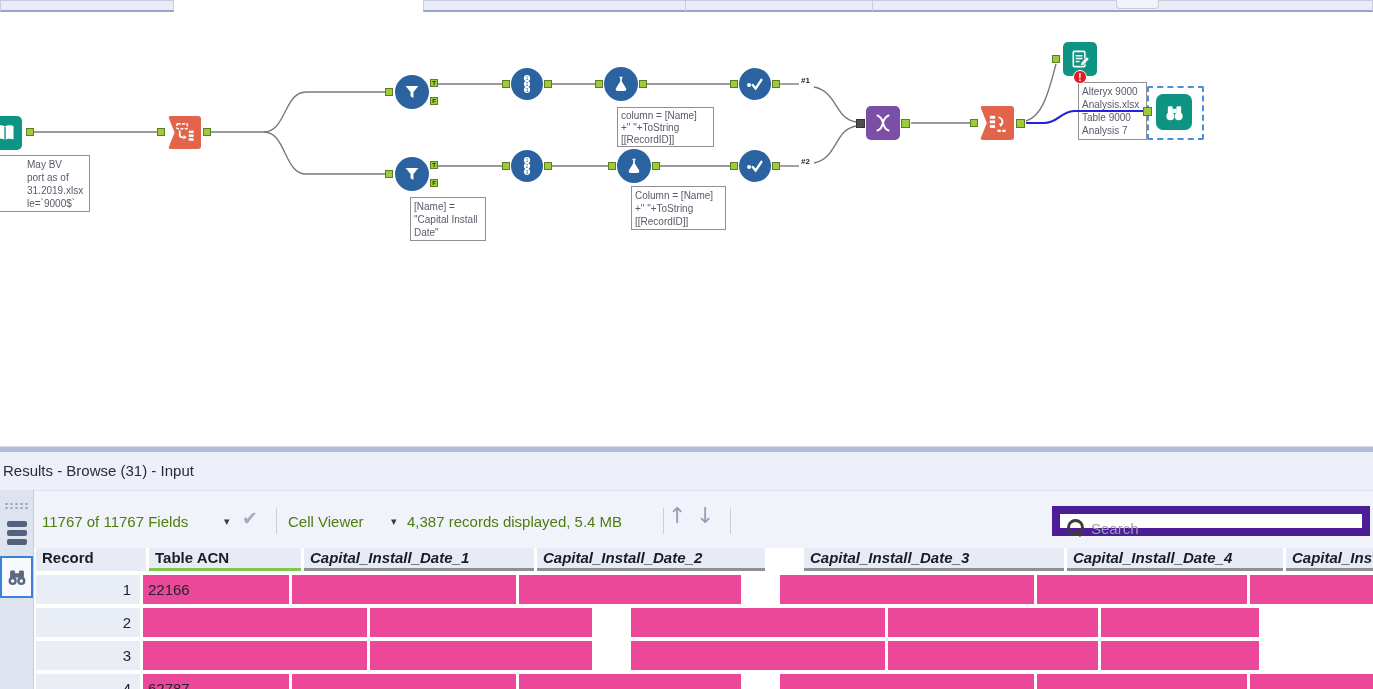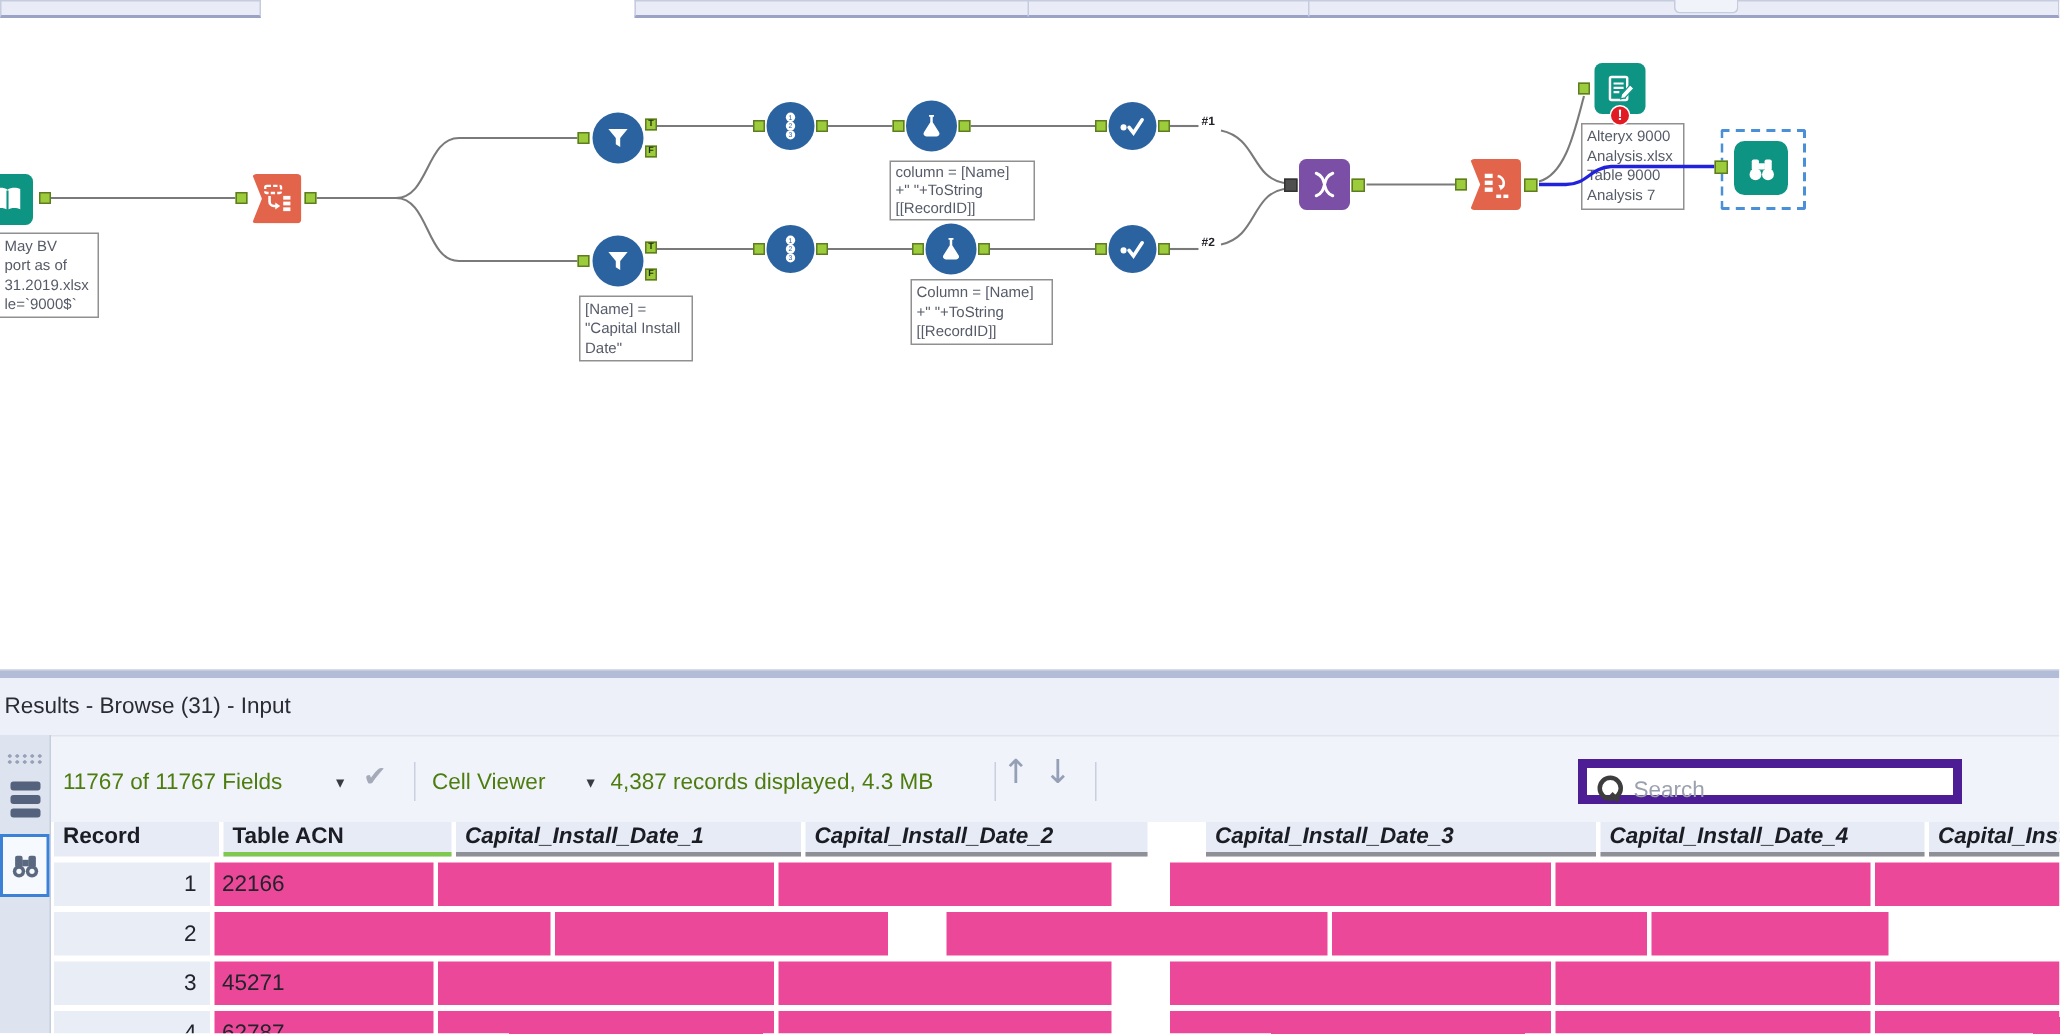--- a/index.html
+++ b/index.html
@@ -8,21 +8,21 @@
   
   .ptab{position:absolute;top:0;height:12px;background:#e9ecf7;border:1px solid #c6cbde;
         border-bottom:2px solid #9aa3c6;box-sizing:border-box;}
   .pdiv{position:absolute;top:0;width:1px;height:11px;background:#c6cbde;}
   .pbtn{position:absolute;top:0;width:43px;height:9px;background:#f1f3fa;border:1px solid #c6cbde;
         border-top:none;border-radius:0 0 4px 4px;box-sizing:border-box;}
   
   .wires{position:absolute;left:0;top:0;z-index:2;pointer-events:none;}
   .annot{position:absolute;z-index:1;background:#fff;border:1.5px solid #909090;
          font-size:10px;line-height:13px;color:#565b68;padding:2px 3px;box-sizing:border-box;
-         white-space:nowrap;overflow:hidden;}
+         white-space:nowrap;overflow:hidden;margin-left:24px;}
   .tool{position:absolute;z-index:3;display:flex;align-items:center;justify-content:center;}
   .sq{border-radius:5px;}
   .circle{border-radius:50%;}
   .notch{clip-path:polygon(0 0,100% 0,100% 100%,0 100%,20% 50%);border-radius:3px;}
   .anchor{position:absolute;z-index:4;width:8px;height:8px;background:#9CCB3B;
           border:1px solid #5e7d22;box-sizing:border-box;text-align:center;}
   .anchor.dark{background:#4f4f4f;border-color:#333;}
   .alab{font-size:6px;line-height:6px;font-weight:bold;color:#1c2a08;display:block;}
   .wire-label{position:absolute;z-index:4;font-size:8px;font-weight:bold;color:#22222a;}
   .err-badge{position:absolute;z-index:5;width:14px;height:14px;border-radius:50%;background:#E01B24;
@@ -34,22 +34,22 @@
             border-top:1px solid #d6dbea;box-sizing:border-box;}
   .res-header{position:absolute;left:0;top:452px;width:1373px;height:38px;background:#edf0f8;}
   .res-title{position:absolute;left:3px;top:462px;font-size:15px;color:#2a2b33;}
   .res-toolbar{position:absolute;left:0;top:490px;width:1373px;height:58px;background:#f0f3f9;
                border-top:1px solid #dfe3ee;box-sizing:border-box;}
   .tb-text{position:absolute;font-size:15px;color:#4d7c0f;}
   .tb-caret{position:absolute;font-size:11px;color:#3a3b42;font-family:"DejaVu Sans",sans-serif;}
   .tb-check{position:absolute;font-size:19px;font-weight:bold;color:#a4aab8;font-family:"DejaVu Sans",sans-serif;}
   .tb-sep{position:absolute;width:1px;height:26px;background:#c9cfdd;}
   .tb-arrow{position:absolute;font-size:22px;color:#95a0b6;font-family:"DejaVu Sans",sans-serif;}
-  .searchbox{position:absolute;left:1052px;top:506px;width:256px;height:30px;background:#fff;
-             border:6px solid #4c1d95;box-sizing:border-box;}
+  .searchbox{position:absolute;left:1052px;top:506px;width:318px;height:30px;background:#fff;
+             border:8px solid #4c1d95;box-sizing:border-box;}
   .mag{position:absolute;left:7px;top:5px;width:11px;height:11px;border:3px solid #3d3d3d;border-radius:50%;}
   .mag-h{position:absolute;left:17px;top:16px;width:3px;height:7px;background:#3d3d3d;transform:rotate(-45deg);}
   .searchbox input{position:absolute;left:29px;top:2px;width:275px;height:22px;border:none;outline:none;
                    font-size:15px;color:#333;font-family:"Liberation Sans",sans-serif;background:transparent;}
   .searchbox input::placeholder{color:#9aa0ae;}
   
   .sidebar{position:absolute;left:0;top:490px;width:34px;height:199px;background:#dde3ef;
            border-right:1px solid #c6cdde;box-sizing:border-box;}
   .grip{position:absolute;left:4px;top:502px;width:26px;height:8px;z-index:2;
         background-image:radial-gradient(circle,#98a1b8 1px,transparent 1.3px);background-size:5px 4px;}
@@ -290,21 +290,21 @@
   <div class="res-header"></div>
   <div class="res-title">Results - Browse (31) - Input</div>
 
   <div class="res-toolbar"></div>
   <div class="tb-text" style="left:42px;top:513px;">11767 of 11767 Fields</div>
   <div class="tb-caret" style="left:224px;top:515px;">▾</div>
   <div class="tb-check" style="left:242px;top:507px;">✔</div>
   <div class="tb-sep" style="left:276px;top:508px;"></div>
   <div class="tb-text" style="left:288px;top:513px;">Cell Viewer</div>
   <div class="tb-caret" style="left:391px;top:515px;">▾</div>
-  <div class="tb-text" style="left:407px;top:513px;">4,387 records displayed, 4.3 MB</div>
+  <div class="tb-text" style="left:407px;top:513px;">4,387 records displayed, 5.4 MB</div>
   <div class="tb-sep" style="left:663px;top:508px;"></div>
   <div class="tb-arrow" style="left:668px;top:503px;">↑</div>
   <div class="tb-arrow" style="left:696px;top:503px;">↓</div>
   <div class="tb-sep" style="left:730px;top:508px;"></div>
 
   <div class="searchbox">
     <div class="mag"></div>
     <div class="mag-h"></div>
     <input type="text" placeholder="Search" style="">
   </div>
@@ -350,21 +350,20 @@
   <div class="row" style="top:608px;">
     <div class="cell rec c0">2</div>
     <div class="cell val c2"></div>
     <div class="cell val c3"></div>
     <div class="cell val c4"></div>
     <div class="cell val c5"></div>
     <div class="cell val c6"></div>
   </div>
   <div class="row" style="top:641px;">
     <div class="cell rec c0">3</div>
-    <div class="cell val c1">45271</div>
     <div class="cell val c2"></div>
     <div class="cell val c3"></div>
     <div class="cell val c4"></div>
     <div class="cell val c5"></div>
     <div class="cell val c6"></div>
   </div>
   <div class="row" style="top:674px;">
     <div class="cell rec c0">4</div>
     <div class="cell val c1">62787</div>
     <div class="cell val c2"></div>

